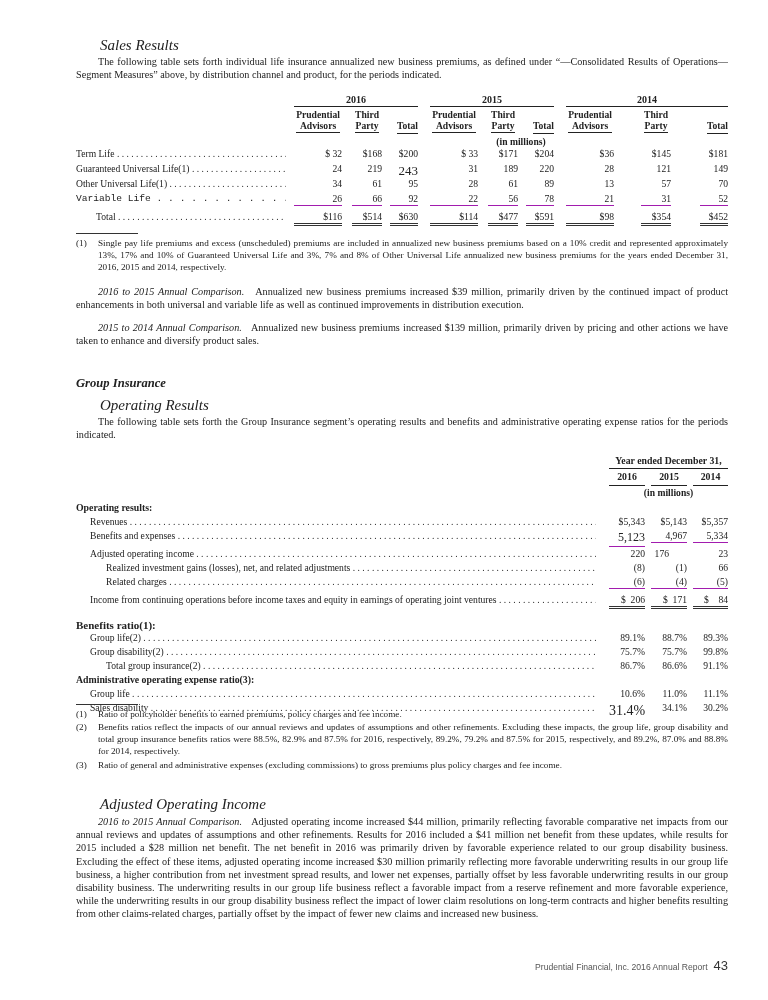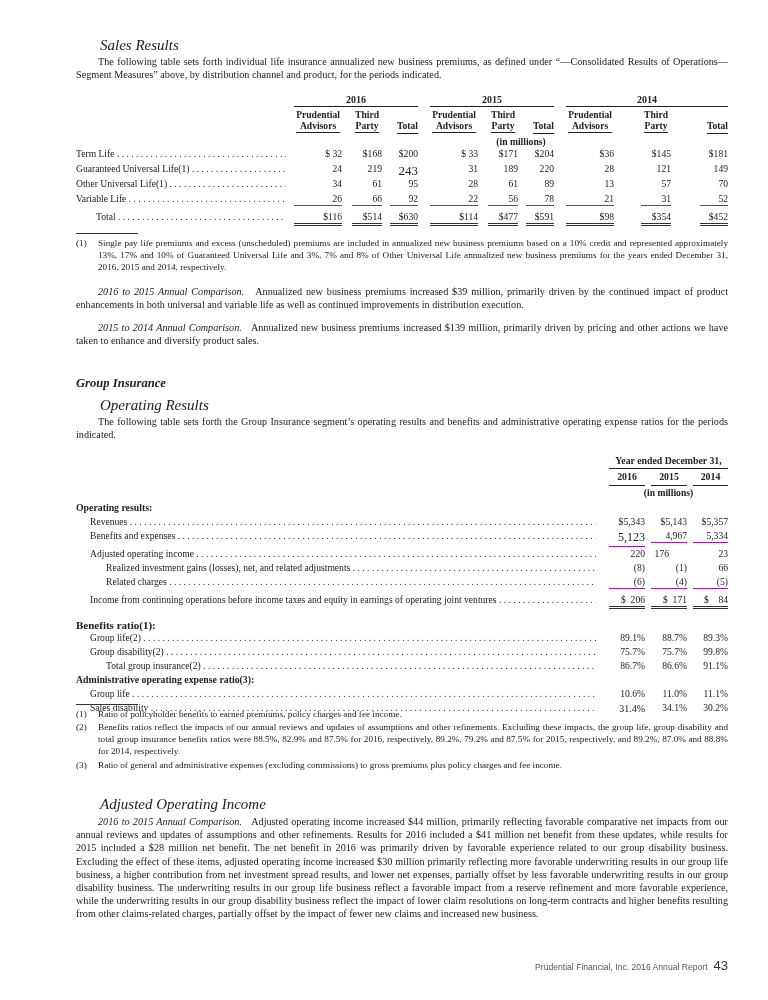--- a/index.html
+++ b/index.html
@@ -80,21 +80,21 @@
         <div class="abs lbl dots" style="left: 0px; top: 178px; width: 210px; font-size: 9.6px;">Other Universal Life(1)</div>
         <div class="abs num" style="left: 218px; top: 178px; width: 48px; font-size: 9.6px;">34</div>
         <div class="abs num" style="left: 276px; top: 178px; width: 30px; font-size: 9.6px;">61</div>
         <div class="abs num" style="left: 314px; top: 178px; width: 28px; font-size: 9.6px;">95</div>
         <div class="abs num" style="left: 354px; top: 178px; width: 48px; font-size: 9.6px;">28</div>
         <div class="abs num" style="left: 412px; top: 178px; width: 30px; font-size: 9.6px;">61</div>
         <div class="abs num" style="left: 450px; top: 178px; width: 28px; font-size: 9.6px;">89</div>
         <div class="abs num" style="left: 490px; top: 178px; width: 48px; font-size: 9.6px;">13</div>
         <div class="abs num" style="left: 565px; top: 178px; width: 30px; font-size: 9.6px;">57</div>
         <div class="abs num" style="left: 624px; top: 178px; width: 28px; font-size: 9.6px;">70</div>
-        <div class="abs lbl dots" style="left: 0px; top: 193px; width: 210px; font-size: 9.6px;">Variable Life</div>
+        <div class="abs lbl dots" style="left: 0px; top: 193px; width: 210px; font-size: 9.6px; font-family: Liberation Mono, monospace;">Variable Life</div>
         <div class="abs num sgl" style="left: 218px; top: 193px; width: 48px; font-size: 9.6px;">26</div>
         <div class="abs num sgl" style="left: 276px; top: 193px; width: 30px; font-size: 9.6px;">66</div>
         <div class="abs num sgl" style="left: 314px; top: 193px; width: 28px; font-size: 9.6px;">92</div>
         <div class="abs num sgl" style="left: 354px; top: 193px; width: 48px; font-size: 9.6px;">22</div>
         <div class="abs num sgl" style="left: 412px; top: 193px; width: 30px; font-size: 9.6px;">56</div>
         <div class="abs num sgl" style="left: 450px; top: 193px; width: 28px; font-size: 9.6px;">78</div>
         <div class="abs num sgl" style="left: 490px; top: 193px; width: 48px; font-size: 9.6px;">21</div>
         <div class="abs num sgl" style="left: 565px; top: 193px; width: 30px; font-size: 9.6px;">31</div>
         <div class="abs num sgl" style="left: 624px; top: 193px; width: 28px; font-size: 9.6px;">52</div>
         <div class="abs lbl dots" style="left: 20px; top: 211px; width: 190px; font-size: 9.6px;">Total</div>
@@ -167,21 +167,21 @@
       <div class="abs lbl dots" style="left: 30px; top: 660px; width: 490px; font-size: 9.6px;">Total group insurance(2)</div>
       <div class="abs num" style="left: 533px; top: 660px; width: 36px; font-size: 9.6px; white-space: pre;">86.7%</div>
       <div class="abs num" style="left: 575px; top: 660px; width: 36px; font-size: 9.6px; white-space: pre;">86.6%</div>
       <div class="abs num" style="left: 617px; top: 660px; width: 35px; font-size: 9.6px; white-space: pre;">91.1%</div>
       <div class="abs bold" style="left: 0px; top: 674px; font-size: 9.8px;">Administrative operating expense ratio(3):</div>
       <div class="abs lbl dots" style="left: 14px; top: 688px; width: 506px; font-size: 9.6px;">Group life</div>
       <div class="abs num" style="left: 533px; top: 688px; width: 36px; font-size: 9.6px; white-space: pre;">10.6%</div>
       <div class="abs num" style="left: 575px; top: 688px; width: 36px; font-size: 9.6px; white-space: pre;">11.0%</div>
       <div class="abs num" style="left: 617px; top: 688px; width: 35px; font-size: 9.6px; white-space: pre;">11.1%</div>
       <div class="abs lbl dots" style="left: 14px; top: 702px; width: 506px; font-size: 9.6px;">Sales disability</div>
-      <div class="abs num" style="left: 533px; top: 702px; width: 36px; font-size: 10px; white-space: pre;">31.4%</div>
+      <div class="abs num" style="left: 533px; top: 702px; width: 36px; font-size: 14px; white-space: pre;">31.4%</div>
       <div class="abs num" style="left: 575px; top: 702px; width: 36px; font-size: 9.6px; white-space: pre;">34.1%</div>
       <div class="abs num" style="left: 617px; top: 702px; width: 35px; font-size: 9.6px; white-space: pre;">30.2%</div>
     </div>
 
   <div class="abs fnrule" style="left:0; top:704px;"></div>
   <div class="abs fn" style="left:0; top:708px; width:652px;">
     <span class="n">(1)</span>
     <span class="t">Ratio of policyholder benefits to earned premiums, policy charges and fee income.</span>
   </div>
   <div class="abs fn" style="left:0; top:721px; width:652px;">

